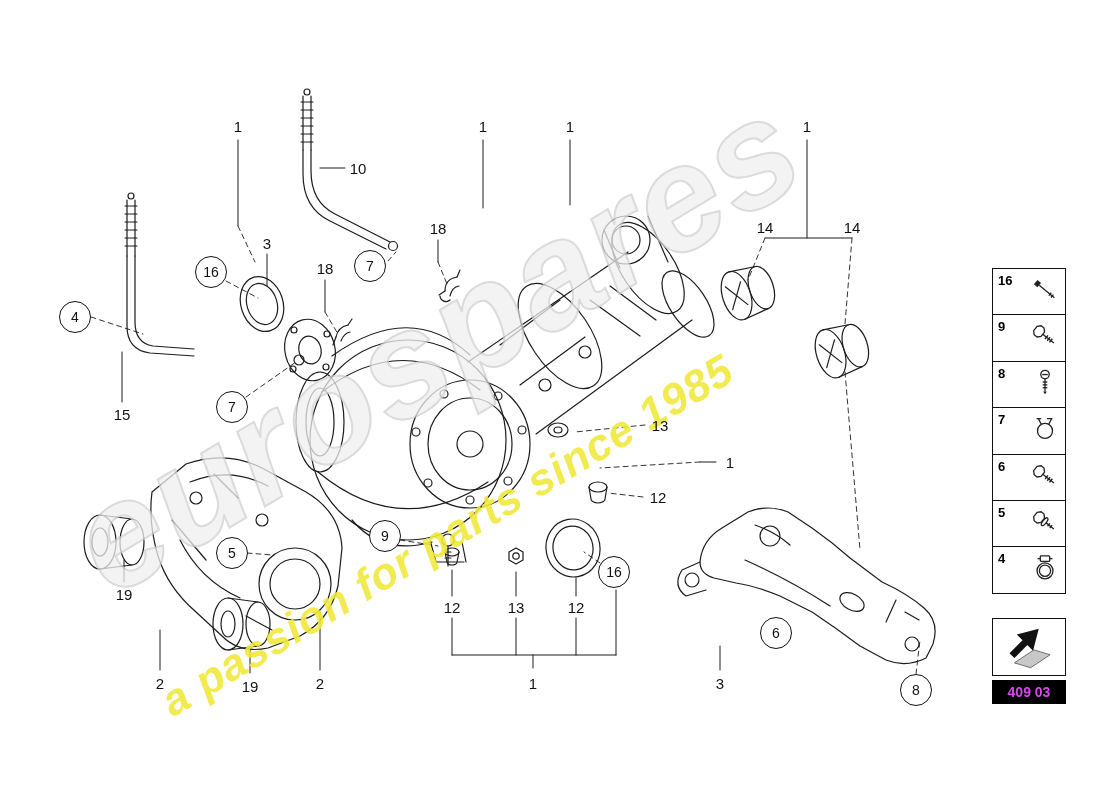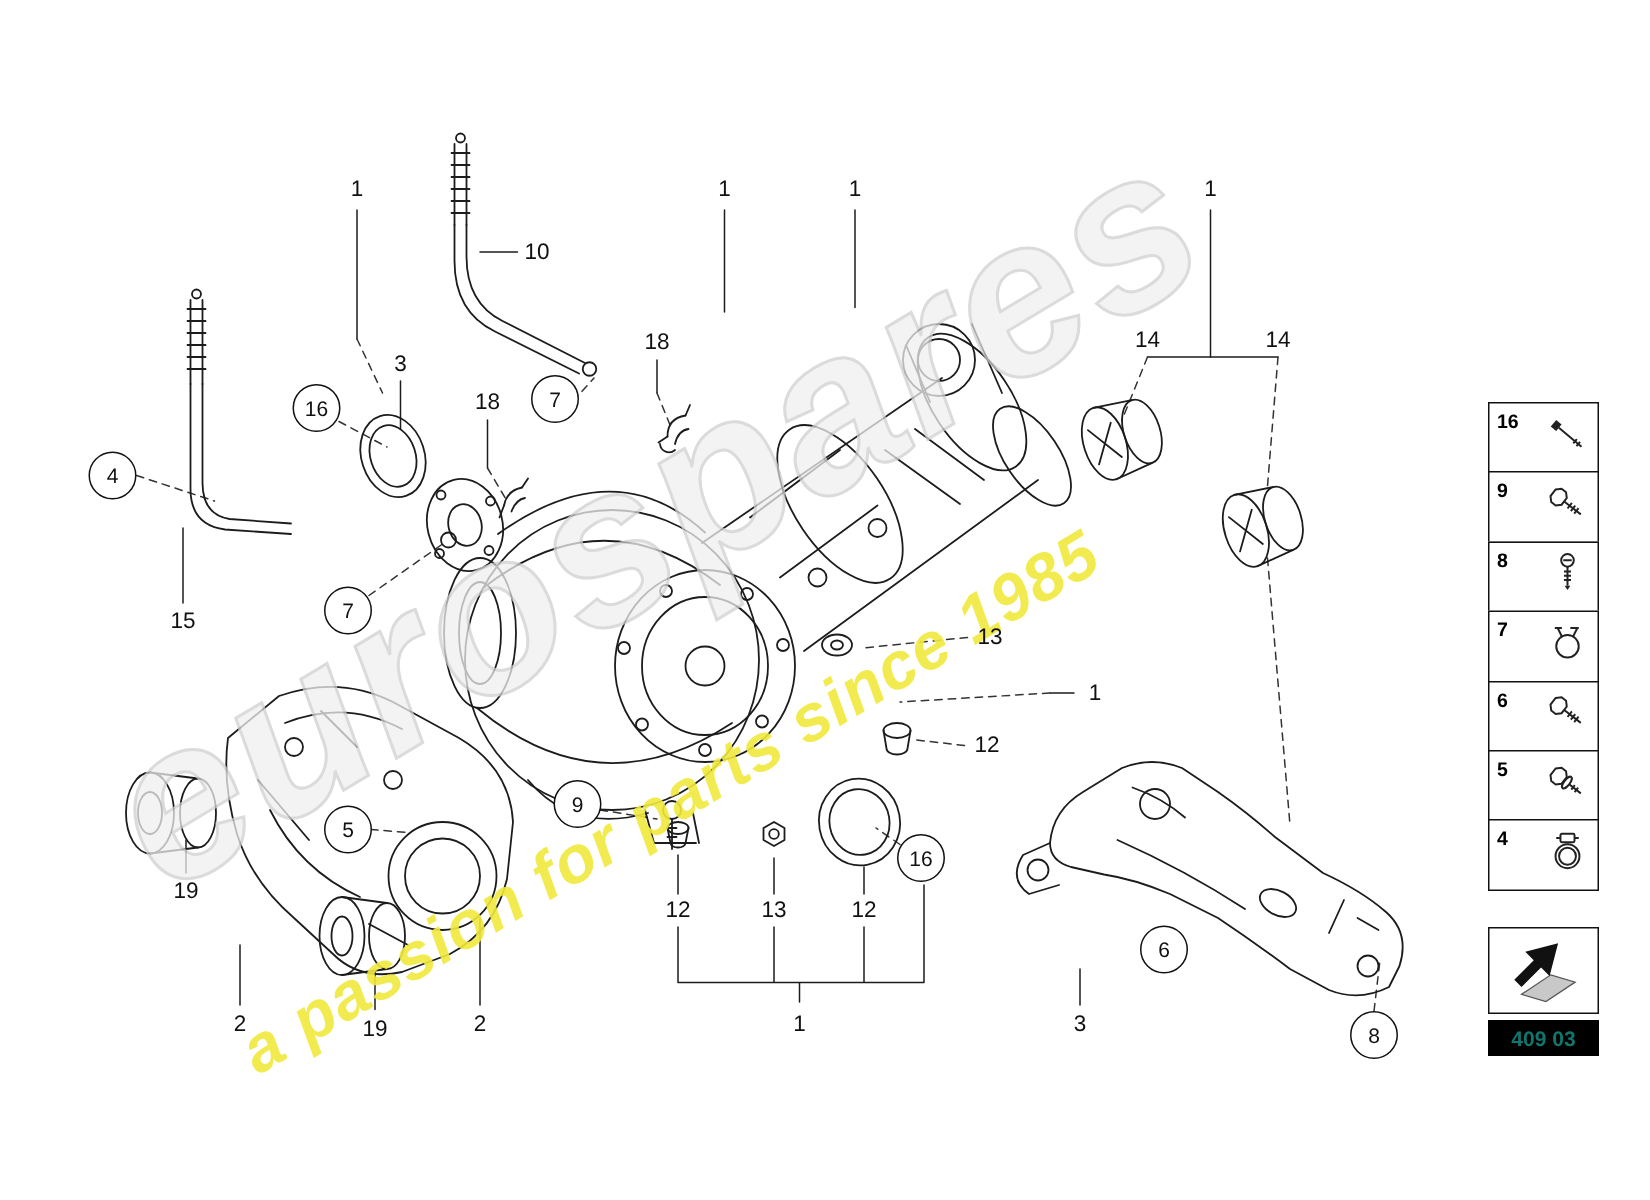--- a/index.html
+++ b/index.html
@@ -21,21 +21,21 @@
 
   #legend{position:absolute;left:992px;top:268px;width:74px;z-index:4;}
   .legend-row{box-sizing:border-box;height:48px;border:1.6px solid #111;margin-top:-1.6px;
               display:flex;align-items:center;justify-content:space-between;padding:2px 5px;background:#fff;}
   .legend-row:first-child{margin-top:0;}
   .legend-num{font-weight:bold;font-size:13px;align-self:flex-start;padding-top:2px;}
   .legend-icon svg{stroke:#222;stroke-width:1.4;fill:none;}
 
   #arrow-box{position:absolute;left:992px;top:618px;width:74px;height:58px;border:1.6px solid #111;
              box-sizing:border-box;background:#fff;display:flex;align-items:center;justify-content:center;z-index:4;}
-  #part-code{position:absolute;left:992px;top:680px;width:74px;height:24px;background:#000;color:#0f766e;
+  #part-code{position:absolute;left:992px;top:680px;width:74px;height:24px;background:#000;color:#d946ef;
              font-weight:bold;font-size:14px;display:flex;align-items:center;justify-content:center;z-index:4;text-align:right;}
 </style>
 </head>
 <body>
 
 <div id="canvas">
 
   <svg id="line-art" width="1100" height="800" viewBox="0 0 1100 800">
     <g stroke="#1c1c1c" fill="none" stroke-width="1.2" stroke-linejoin="round" stroke-linecap="round">
 

